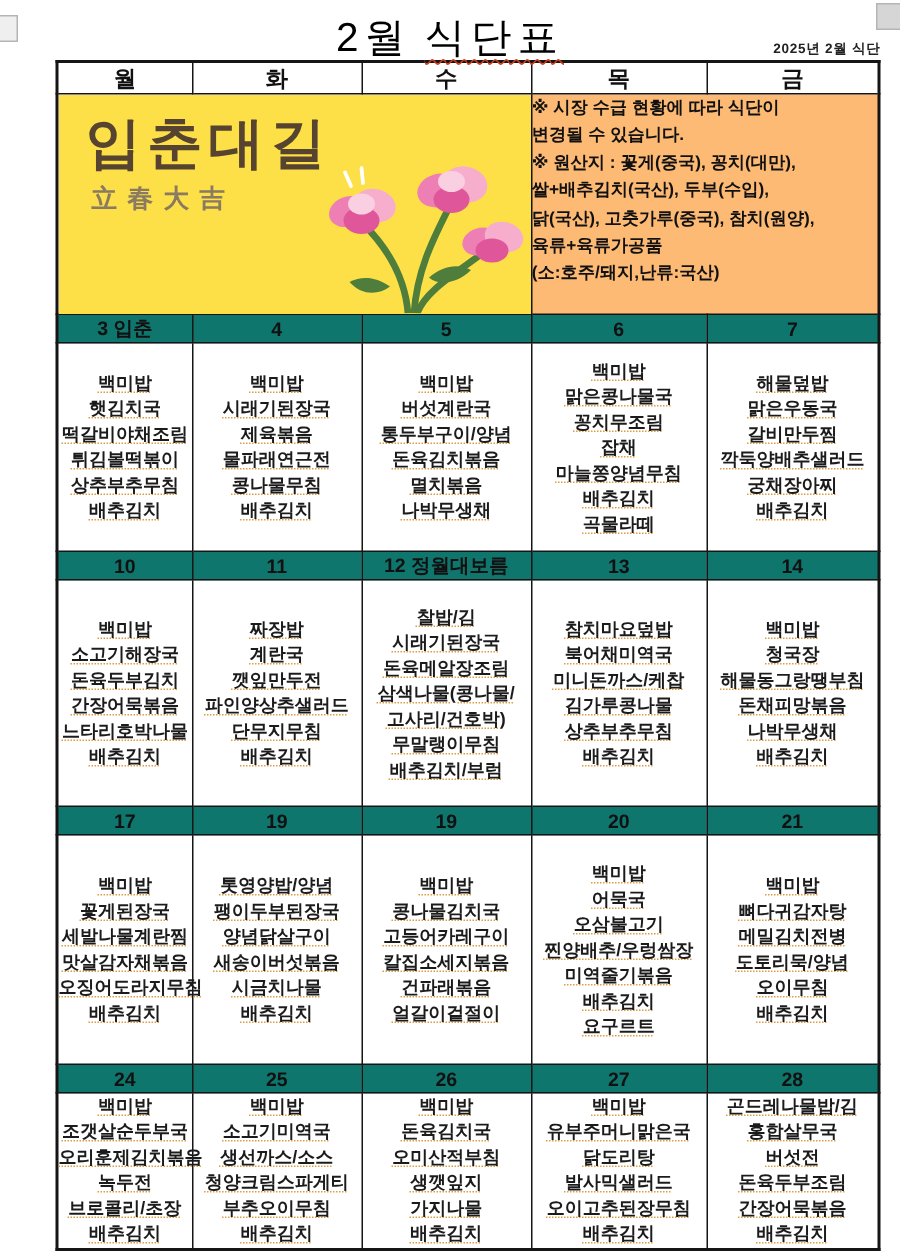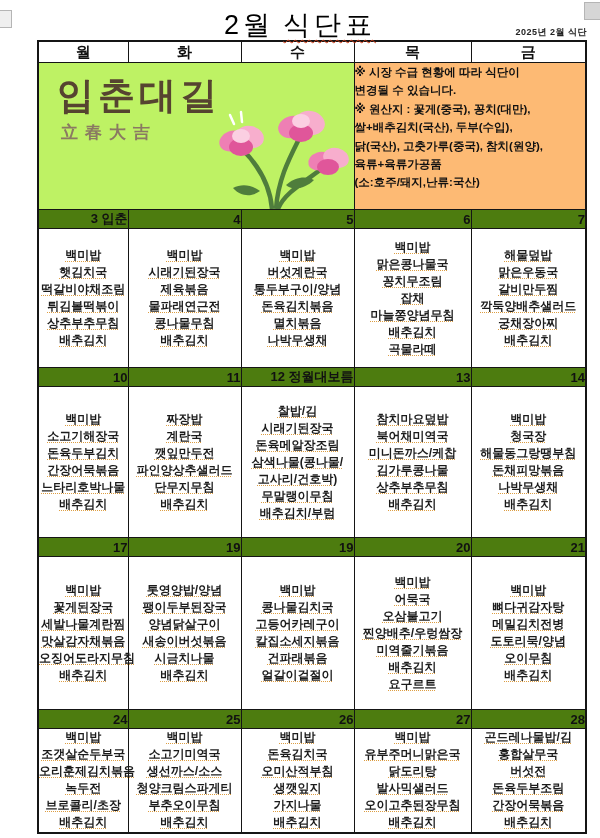--- a/index.html
+++ b/index.html
@@ -21,30 +21,30 @@
   .subtitle{position:absolute;top:26px;right:13px;font-size:9px;font-weight:bold;letter-spacing:.5px;color:#222;}
 
   table.sheet{
     border-collapse:collapse;table-layout:fixed;margin-left:37px;width:548px;
     border:2px solid #151515;
   }
   table.sheet td,table.sheet th{border:1px solid #151515;padding:0;}
 
   th.day-header{height:20px;font-size:15px;font-weight:bold;text-align:center;background:#fff;}
 
-  td.banner-cell{height:146px;background:#bef264;position:relative;overflow:hidden;}
+  td.banner-cell{height:146px;background:#fde047;position:relative;overflow:hidden;}
   .banner-kr{position:absolute;top:8px;left:18px;font-size:37px;font-weight:800;color:#564430;letter-spacing:4px;}
   .banner-hanja{position:absolute;top:58px;left:22px;font-size:17px;font-weight:bold;color:#8a7a62;letter-spacing:7px;}
   .banner-flowers{position:absolute;right:4px;bottom:0;}
 
   td.notes-cell{vertical-align:top;background:#fdba74;padding:7px 3px 0 7px;}
   .note-line{font-size:11.5px;font-weight:bold;line-height:1.6;color:#111;white-space:nowrap;}
   .note-line.indent{}
 
-  tr.date-row td{height:18px;text-align:right;font-size:13px;font-weight:bold;background:#4d7c0f;}
+  tr.date-row td{height:18px;text-align:center;font-size:13px;font-weight:bold;background:#0f766e;}
   td.menu-cell{text-align:center;vertical-align:middle;background:#fff;padding:1px 0;}
   .menu-line{font-size:12px;font-weight:bold;line-height:17px;color:#1b1b1b;white-space:nowrap;}
   .menu-text{
     text-decoration-line:underline;text-decoration-style:dotted;
     text-decoration-color:#dd9e43;text-decoration-thickness:1px;text-underline-offset:2px;
   }
 </style>
 </head>
 <body>
 

